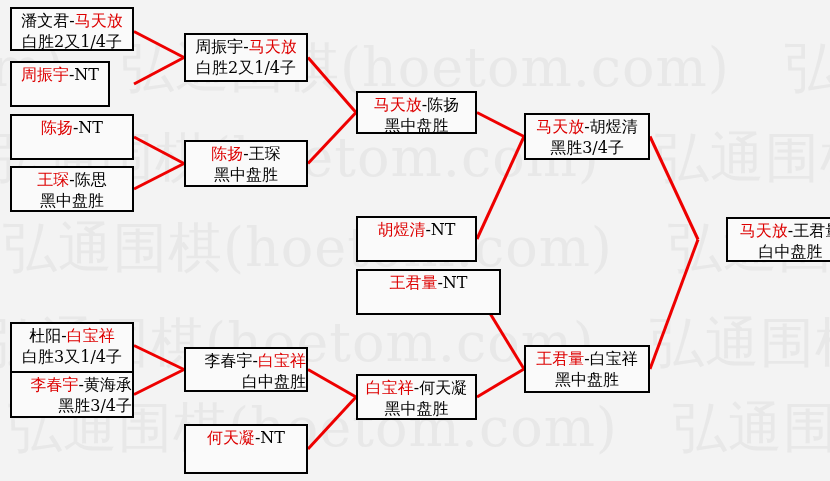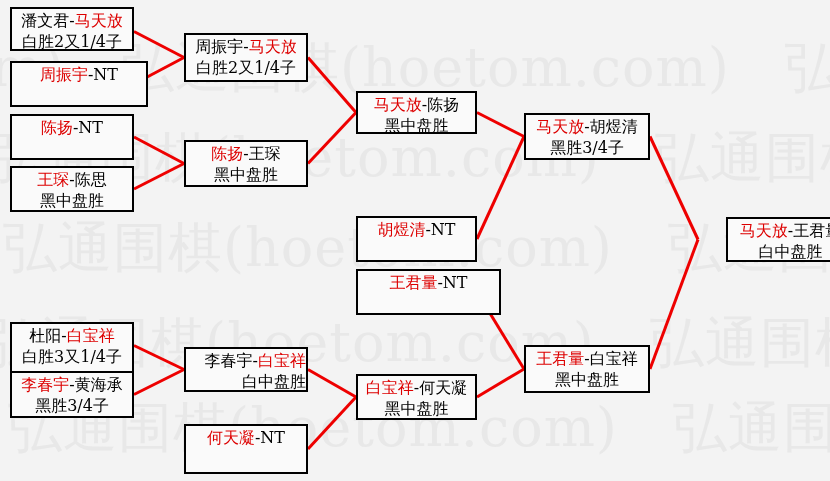--- a/index.html
+++ b/index.html
@@ -69,37 +69,37 @@
       <line x1="308" y1="369.5" x2="356" y2="397" stroke="#ee0000" stroke-width="3"></line>
       <line x1="308" y1="449" x2="356" y2="397" stroke="#ee0000" stroke-width="3"></line>
       <line x1="134" y1="345.5" x2="184" y2="369.5" stroke="#ee0000" stroke-width="3"></line>
       <line x1="134" y1="394.5" x2="184" y2="369.5" stroke="#ee0000" stroke-width="3"></line>
     </svg>
   <div id="bracket-layer">
       <div class="match" style="left: 10px; top: 7px; width: 124px; height: 44px;">
         <div class="players"><span>潘文君</span>-<span class="winner">马天放</span></div>
         <div class="result">白胜2又1/4子</div>
       </div>
-      <div class="match" style="left: 10px; top: 61px; width: 138px; height: 46px;">
+      <div class="match" style="left: 10px; top: 61px; width: 100px; height: 46px;">
         <div class="players"><span class="winner">周振宇</span>-<span>NT</span></div>
         <div class="result"></div>
       </div>
       <div class="match" style="left: 10px; top: 114px; width: 124px; height: 46px;">
         <div class="players"><span class="winner">陈扬</span>-<span>NT</span></div>
         <div class="result"></div>
       </div>
       <div class="match" style="left: 10px; top: 166px; width: 124px; height: 46px;">
         <div class="players"><span class="winner">王琛</span>-<span>陈思</span></div>
         <div class="result">黑中盘胜</div>
       </div>
       <div class="match" style="left: 10px; top: 322px; width: 124px; height: 58px;">
         <div class="players"><span>杜阳</span>-<span class="winner">白宝祥</span></div>
         <div class="result">白胜3又1/4子</div>
       </div>
-      <div class="match" style="left: 10px; top: 371px; width: 124px; height: 47px;">
+      <div class="match" style="left: 10px; top: 371px; width: 124px; height: 47px; text-align: right;">
         <div class="players"><span class="winner">李春宇</span>-<span>黄海承</span></div>
         <div class="result">黑胜3/4子</div>
       </div>
       <div class="match" style="left: 184px; top: 33px; width: 124px; height: 49px; text-align: center;">
         <div class="players"><span>周振宇</span>-<span class="winner">马天放</span></div>
         <div class="result">白胜2又1/4子</div>
       </div>
       <div class="match" style="left: 184px; top: 140px; width: 124px; height: 47px;">
         <div class="players"><span class="winner">陈扬</span>-<span>王琛</span></div>
         <div class="result">黑中盘胜</div>

